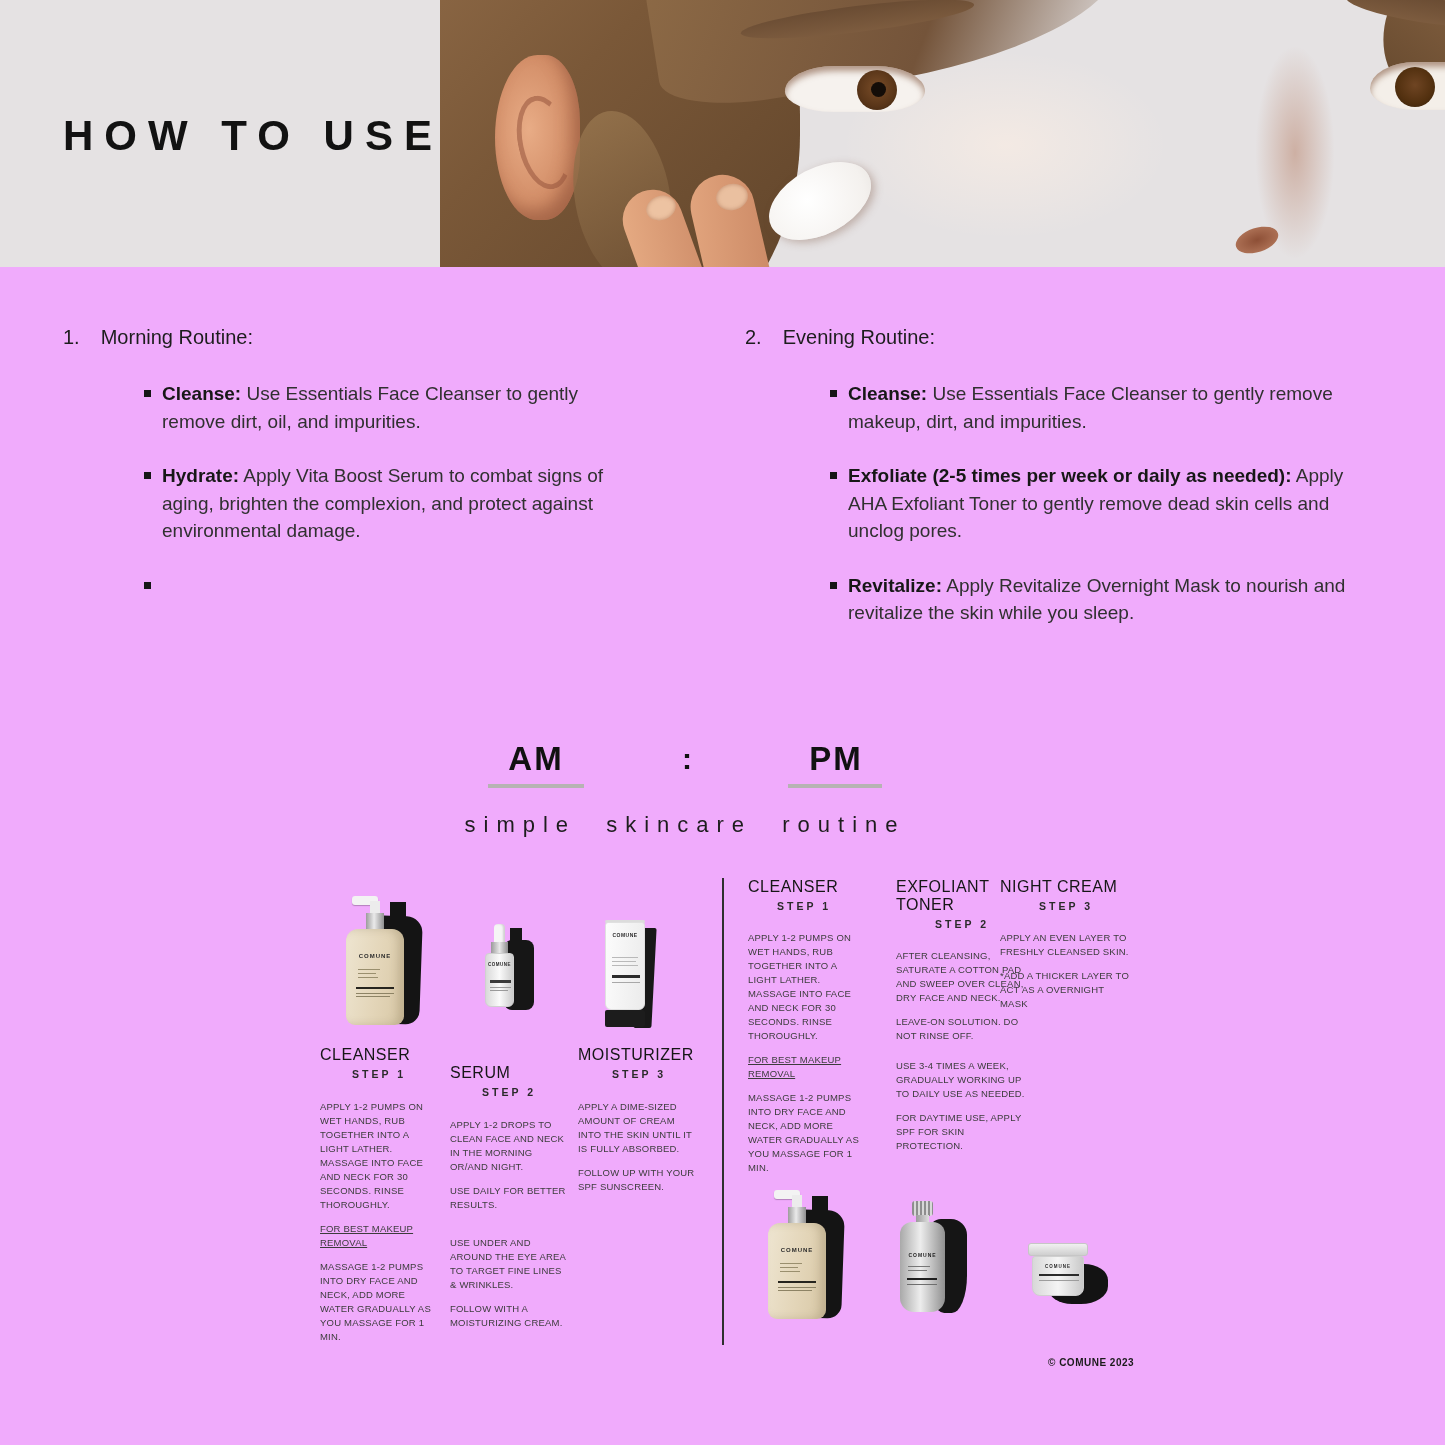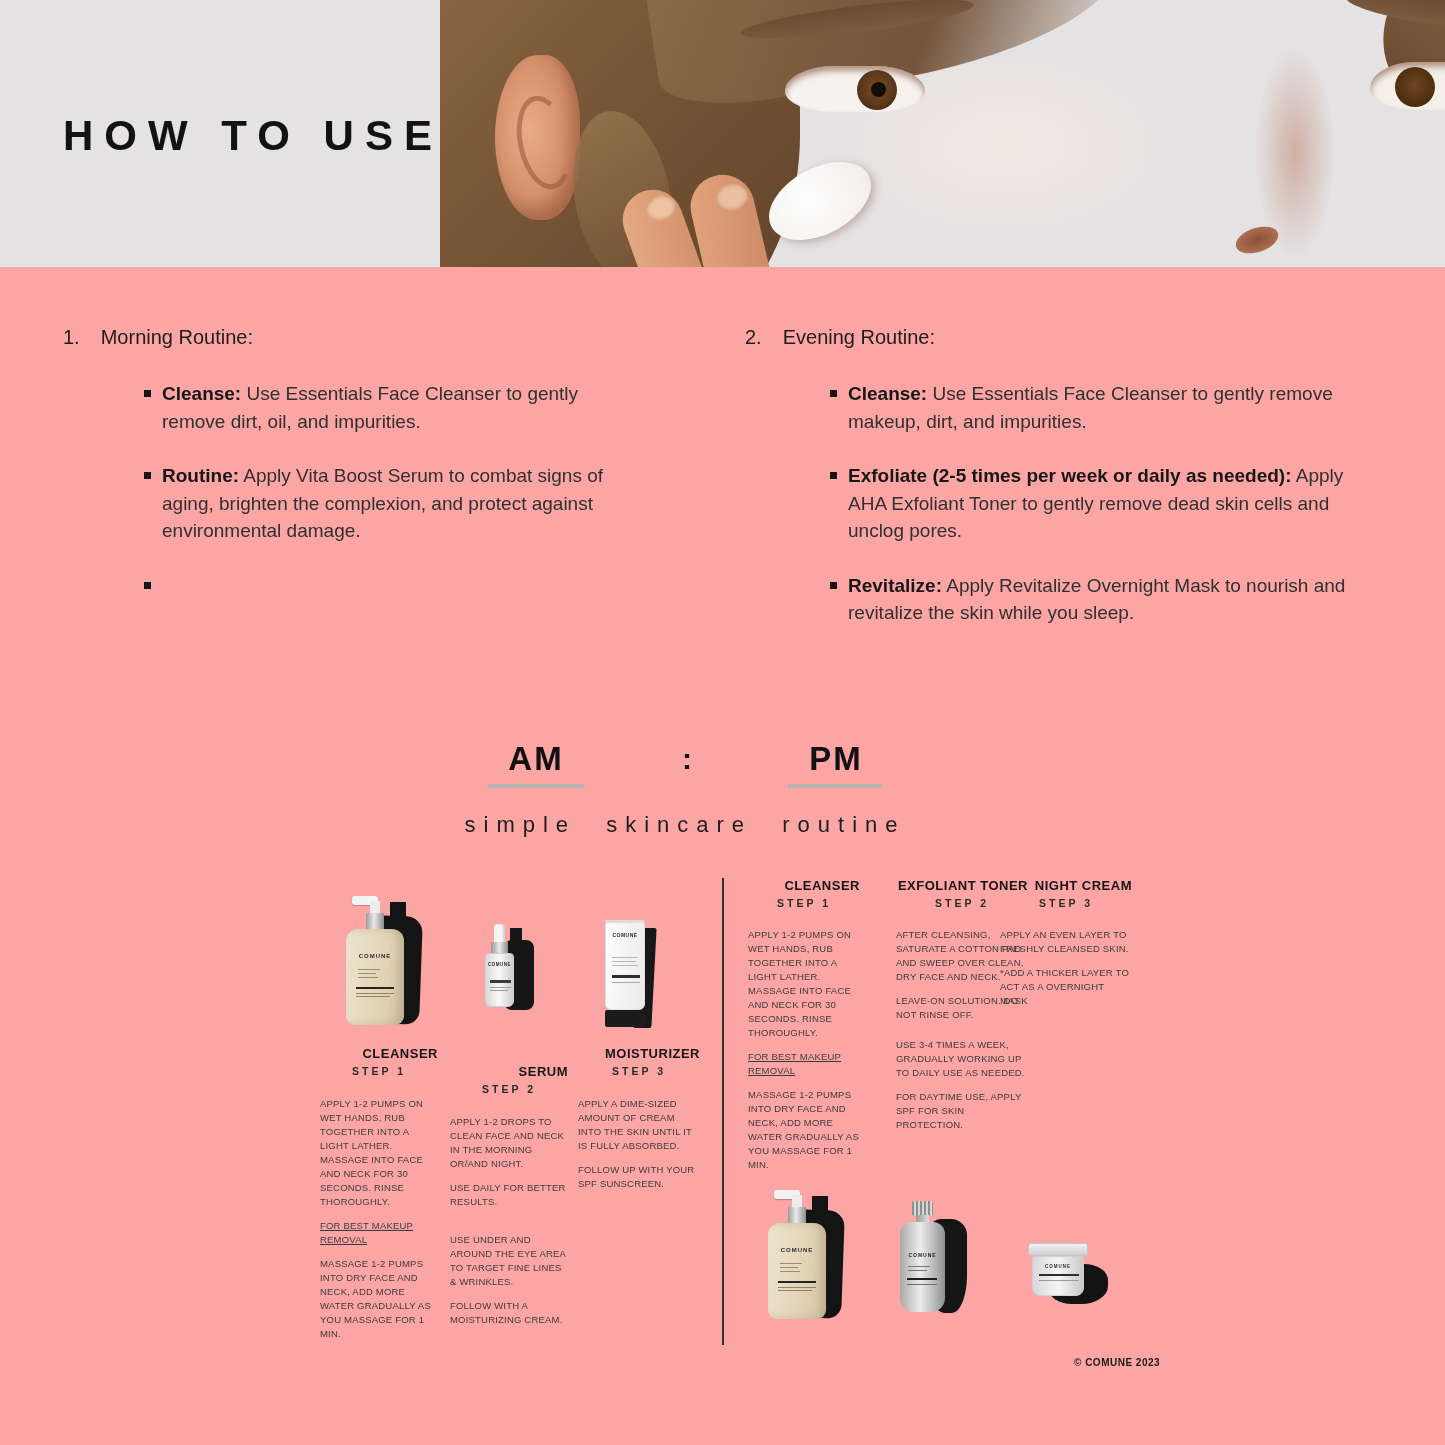--- a/index.html
+++ b/index.html
@@ -1,16 +1,16 @@
 <!DOCTYPE html>
 <html><head>
 <meta charset="utf-8">
 <style>
   html,body{margin:0;padding:0;background:#ffffff;}
-  .canvas{position:relative;width:1445px;height:1445px;background:#fca5a5;
+  .canvas{position:relative;width:1445px;height:1445px;background:#f0abfc;
           font-family:"Liberation Sans", sans-serif;color:#2d2d2d;overflow:hidden;}
 
   
   .header{position:absolute;left:0;top:0;width:1445px;height:267px;background:#e5e2e3;}
   .page-title{position:absolute;left:63px;top:112px;font-size:42px;font-weight:900;
               letter-spacing:11px;color:#121212;}
 
   
   .photo{position:absolute;left:440px;top:0;width:1005px;height:267px;overflow:hidden;}
   .photo div{position:absolute;}
@@ -88,38 +88,38 @@
            font-size:33px;font-weight:800;letter-spacing:2px;color:#111;}
   .am-underline{position:absolute;left:488px;top:784px;width:96px;height:4px;background:#b6b3b3;}
   .pm-underline{position:absolute;left:788px;top:784px;width:94px;height:4px;background:#b6b3b3;}
   .subtitle{position:absolute;left:435px;top:812px;width:500px;text-align:center;
            font-size:22px;letter-spacing:8px;word-spacing:16px;color:#1d1d1d;}
 
   
   .divider{position:absolute;left:722px;top:878px;width:2px;height:467px;background:#2f2f2f;}
 
   .col{position:absolute;}
-  .col-name{font-size:13px;font-weight:bold;letter-spacing:.5px;color:#161616;text-align:right;}
+  .col-name{font-size:16px;font-weight:normal;letter-spacing:.5px;color:#161616;text-align:left;}
   .col-step{font-size:10.5px;font-weight:bold;letter-spacing:3px;color:#2a2a2a;text-align:center;margin-top:4px;}
   .cp{font-size:9.5px;line-height:14px;letter-spacing:.2px;color:#3c3c3c;margin:0 0 10px 0;}
   .cp.u{text-decoration:underline;}
 
   .am-col1{left:320px;top:890px;width:118px;}
   .am-col2{left:450px;top:908px;width:118px;}
   .am-col3{left:578px;top:890px;width:122px;}
   .am-col1 .texts,.am-col2 .texts,.am-col3 .texts{margin-top:20px;}
   .am-head{margin-top:156px;}
 
   .pm-col1{left:748px;top:878px;width:112px;}
   .pm-col2{left:896px;top:878px;width:132px;}
   .pm-col3{left:1000px;top:878px;width:132px;}
   .pm-col1 .texts,.pm-col2 .texts,.pm-col3 .texts{margin-top:19px;}
 
   .copyright{position:absolute;left:1048px;top:1357px;font-size:10px;font-weight:bold;
-             letter-spacing:.5px;color:#1b1b1b;margin-left:26px;}
+             letter-spacing:.5px;color:#1b1b1b;}
 
   
   .prod{position:absolute;}
   .prod div{position:absolute;box-sizing:border-box;}
   .brand-sm{font-weight:bold;color:#2b2b2b;text-align:center;width:100%;letter-spacing:1px;}
 
   
   .pump{width:85px;height:135px;}
   .pump .sh{left:33px;top:24px;width:50px;height:108px;background:#141414;
             border-radius:10px 16px 14px 10px;transform:rotate(2deg);}
@@ -235,21 +235,21 @@
       <span>1.</span>
       <span>Morning Routine:</span>
     </div>
     <div class="bullets">
       <div class="bullet">
         <span class="sq"></span>
         <div class="bullet-text"><span class="lbl">Cleanse:</span> <span>Use Essentials Face Cleanser to gently remove dirt, oil, and impurities.</span></div>
       </div>
       <div class="bullet">
         <span class="sq"></span>
-        <div class="bullet-text"><span class="lbl">Routine:</span> <span>Apply Vita Boost Serum to combat signs of aging, brighten the complexion, and protect against environmental damage.</span></div>
+        <div class="bullet-text"><span class="lbl">Hydrate:</span> <span>Apply Vita Boost Serum to combat signs of aging, brighten the complexion, and protect against environmental damage.</span></div>
       </div>
       <div class="bullet">
         <span class="sq"></span>
       </div>
     </div>
   </div>
 
   <div class="routine evening">
     <div class="routine-head">
       <span>2.</span>

